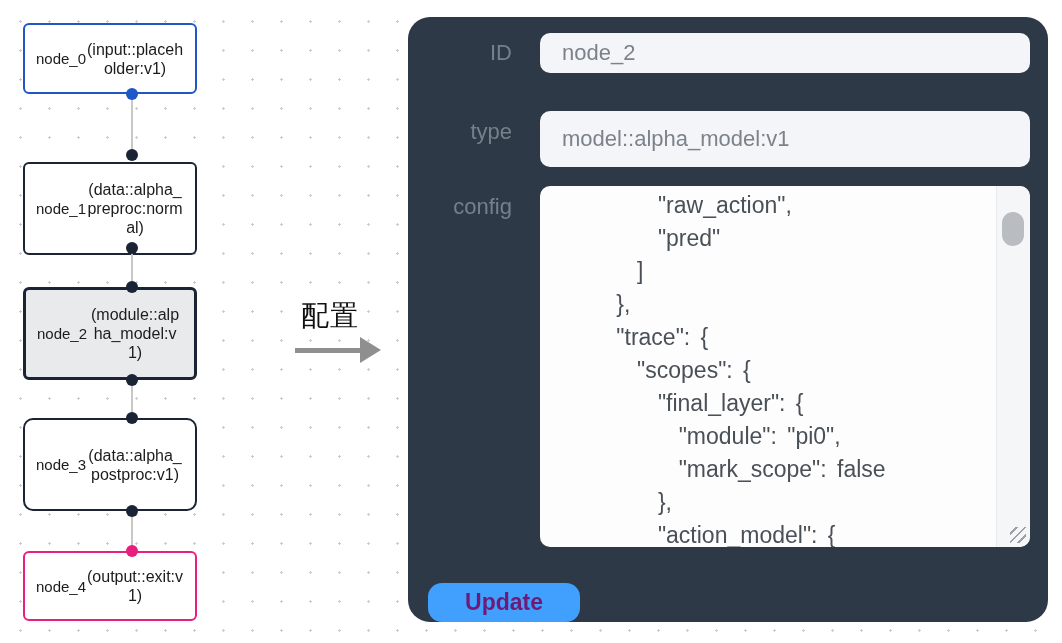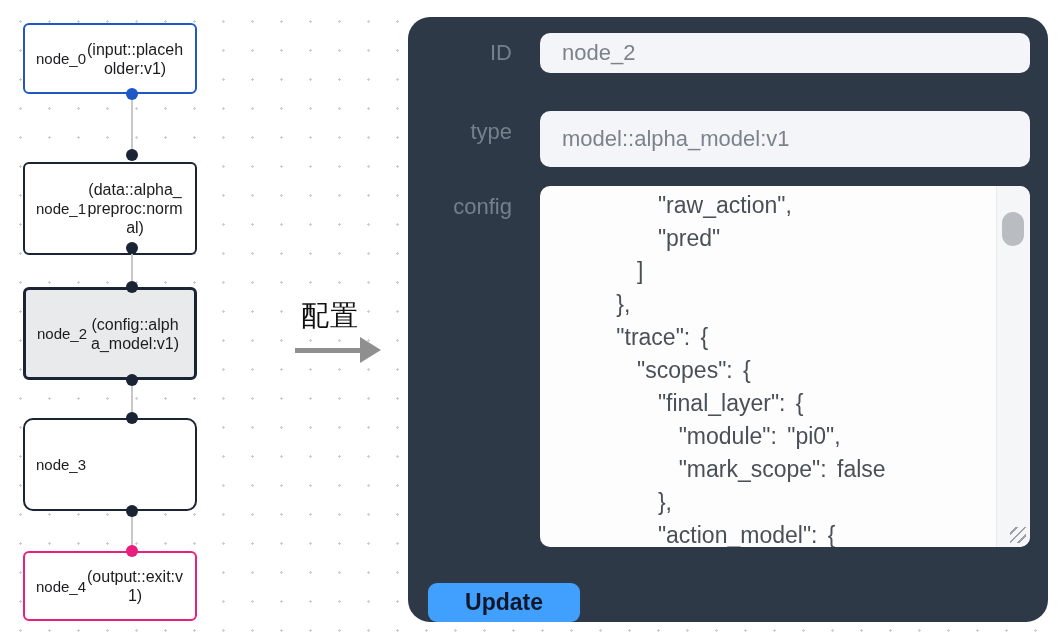--- a/index.html
+++ b/index.html
@@ -105,21 +105,21 @@
   }
   .resize-handle {
     position:absolute; right:4px; bottom:4px; width:16px; height:16px;
     background:repeating-linear-gradient(135deg,
       rgba(0,0,0,0) 0 4px, #9aa0a6 4px 6px, rgba(0,0,0,0) 6px 10px, #9aa0a6 10px 12px, rgba(0,0,0,0) 12px);
     cursor:nwse-resize;
   }
 
   .update-btn {
     position:absolute; left:20px; top:566px; width:152px; height:39px;
-    background:#41a0fe; color:#0f172a; border:none; border-radius:9px;
+    background:#41a0fe; color:#701a75; border:none; border-radius:14px;
     font-family:"Liberation Sans","DejaVu Sans",sans-serif;
     font-size:23px; font-weight:600; cursor:pointer;
   }
 </style>
 </head>
 <body>
 
 <div class="stage">
 
   <div>
@@ -127,24 +127,25 @@
     <div class="node node-0">
       <div class="node-title">node_0</div>
       <div class="node-sub">(input::placeholder:v1)</div>
     </div>
     <div class="node node-1">
       <div class="node-title">node_1</div>
       <div class="node-sub">(data::alpha_preproc:normal)</div>
     </div>
     <div class="node node-2">
       <div class="node-title">node_2</div>
-      <div class="node-sub">(config::alpha_model:v1)</div>
+      <div class="node-sub">(module::alpha_model:v1)</div>
     </div>
     <div class="node node-3">
       <div class="node-title">node_3</div>
+      <div class="node-sub">(data::alpha_postproc:v1)</div>
     </div>
     <div class="node node-4">
       <div class="node-title">node_4</div>
       <div class="node-sub">(output::exit:v1)</div>
     </div>
 
     <div class="edge edge-0"></div>
     <div class="edge edge-1"></div>
     <div class="edge edge-2"></div>
     <div class="edge edge-3"></div>

